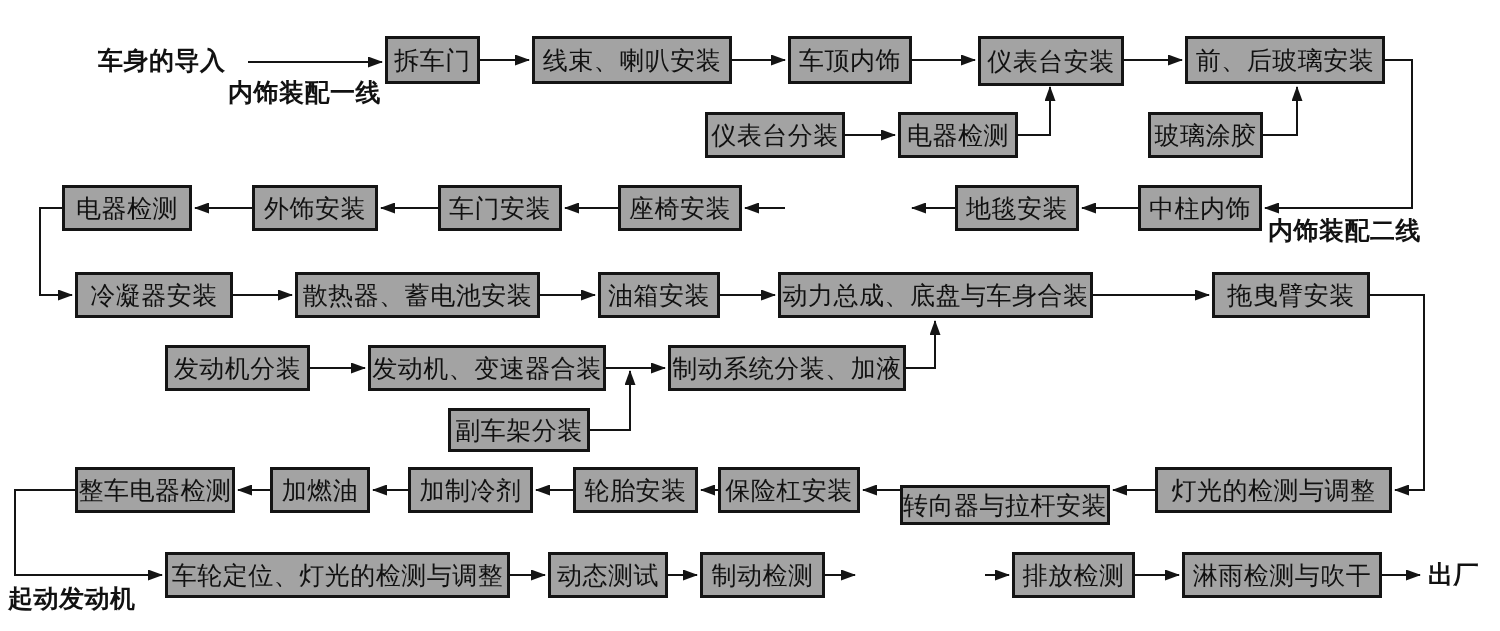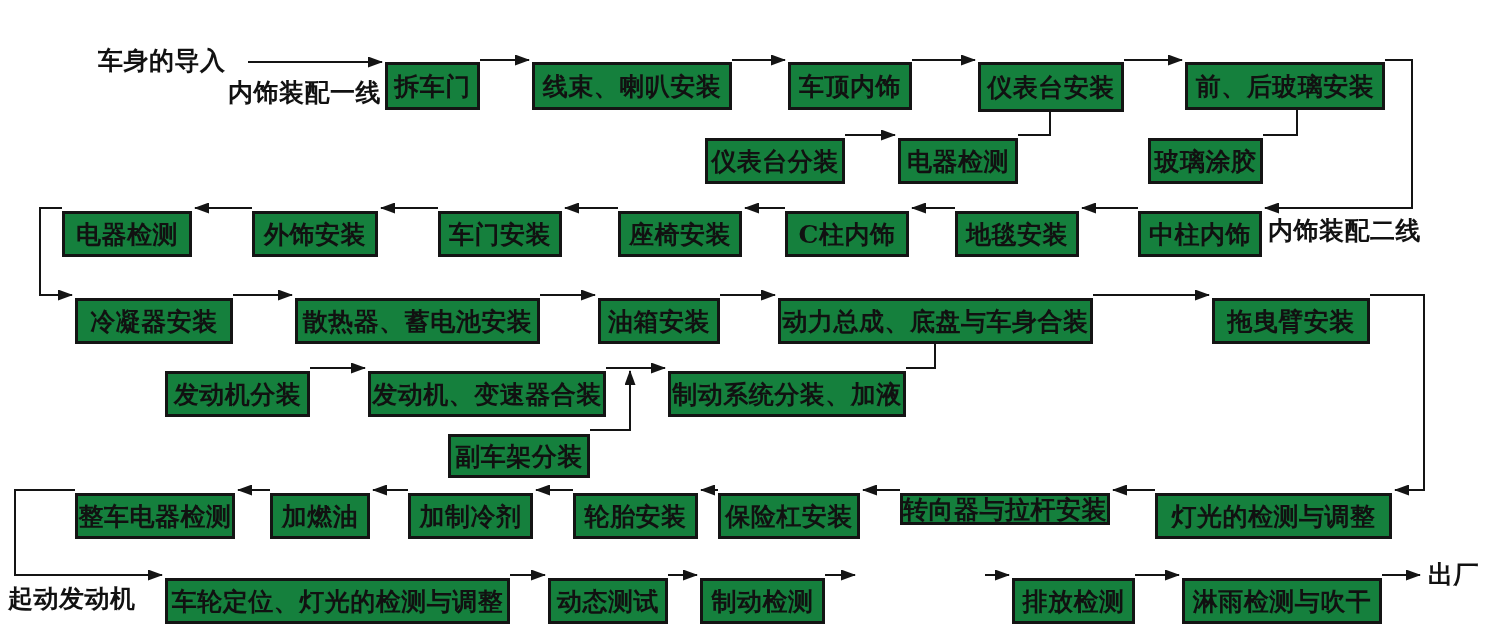--- a/index.html
+++ b/index.html
@@ -11,26 +11,25 @@
     color:#111111;
     overflow:hidden;
     border-radius:17px;
   }
   svg.wires{position:absolute;left:0;top:0;width:1500px;height:631px;z-index:1;}
   .node{
     position:absolute;
     z-index:2;
     box-sizing:border-box;
     border:3px solid #141414;
-    background:#15803d;
+    background:#a3a3a3;
     display:flex;align-items:center;justify-content:center;
-    font-size:25px;font-weight:700;line-height:1;
+    font-size:25px;font-weight:400;line-height:1;
     white-space:nowrap;
     letter-spacing:0.5px;
-    margin-top:26px;
   }
   .flabel{
     position:absolute;
     z-index:2;
     font-size:25px;font-weight:600;line-height:1;
     white-space:nowrap;
     letter-spacing:0.5px;
   }
 </style>
 </head>
@@ -104,42 +103,41 @@
   <div class="node" style="left:1185px;top:36px;width:200px;height:48px">前、后玻璃安装</div>
 
   <div class="node" style="left:705px;top:112px;width:140px;height:46px">仪表台分装</div>
   <div class="node" style="left:898px;top:112px;width:120px;height:46px">电器检测</div>
   <div class="node" style="left:1148px;top:112px;width:115px;height:46px">玻璃涂胶</div>
 
   <div class="node" style="left:62px;top:185px;width:130px;height:46px">电器检测</div>
   <div class="node" style="left:252px;top:185px;width:126px;height:46px">外饰安装</div>
   <div class="node" style="left:438px;top:185px;width:124px;height:46px">车门安装</div>
   <div class="node" style="left:618px;top:185px;width:124px;height:46px">座椅安装</div>
-  <div class="node" style="left:785px;top:185px;width:124px;height:46px">C柱内饰</div>
   <div class="node" style="left:955px;top:185px;width:124px;height:46px">地毯安装</div>
   <div class="node" style="left:1138px;top:185px;width:124px;height:46px">中柱内饰</div>
 
   <div class="node" style="left:75px;top:272px;width:158px;height:46px">冷凝器安装</div>
   <div class="node" style="left:295px;top:272px;width:245px;height:46px">散热器、蓄电池安装</div>
   <div class="node" style="left:598px;top:272px;width:122px;height:46px">油箱安装</div>
   <div class="node" style="left:778px;top:272px;width:315px;height:46px">动力总成、底盘与车身合装</div>
   <div class="node" style="left:1212px;top:272px;width:158px;height:46px">拖曳臂安装</div>
 
   <div class="node" style="left:165px;top:345px;width:145px;height:46px">发动机分装</div>
   <div class="node" style="left:368px;top:345px;width:238px;height:46px">发动机、变速器合装</div>
   <div class="node" style="left:668px;top:345px;width:238px;height:46px">制动系统分装、加液</div>
 
   <div class="node" style="left:448px;top:408px;width:142px;height:44px">副车架分装</div>
 
   <div class="node" style="left:75px;top:467px;width:160px;height:46px">整车电器检测</div>
   <div class="node" style="left:270px;top:467px;width:100px;height:46px">加燃油</div>
   <div class="node" style="left:408px;top:467px;width:125px;height:46px">加制冷剂</div>
   <div class="node" style="left:573px;top:467px;width:125px;height:46px">轮胎安装</div>
   <div class="node" style="left:718px;top:467px;width:142px;height:46px">保险杠安装</div>
-  <div class="node" style="left:900px;top:467px;width:210px;height:32px">转向器与拉杆安装</div>
+  <div class="node" style="left:900px;top:485px;width:210px;height:40px">转向器与拉杆安装</div>
   <div class="node" style="left:1155px;top:467px;width:237px;height:46px">灯光的检测与调整</div>
 
   <div class="node" style="left:165px;top:552px;width:345px;height:46px">车轮定位、灯光的检测与调整</div>
   <div class="node" style="left:548px;top:552px;width:120px;height:46px">动态测试</div>
   <div class="node" style="left:700px;top:552px;width:125px;height:46px">制动检测</div>
   <div class="node" style="left:1012px;top:552px;width:123px;height:46px">排放检测</div>
   <div class="node" style="left:1182px;top:552px;width:200px;height:46px">淋雨检测与吹干</div>
 
 </div>
 

